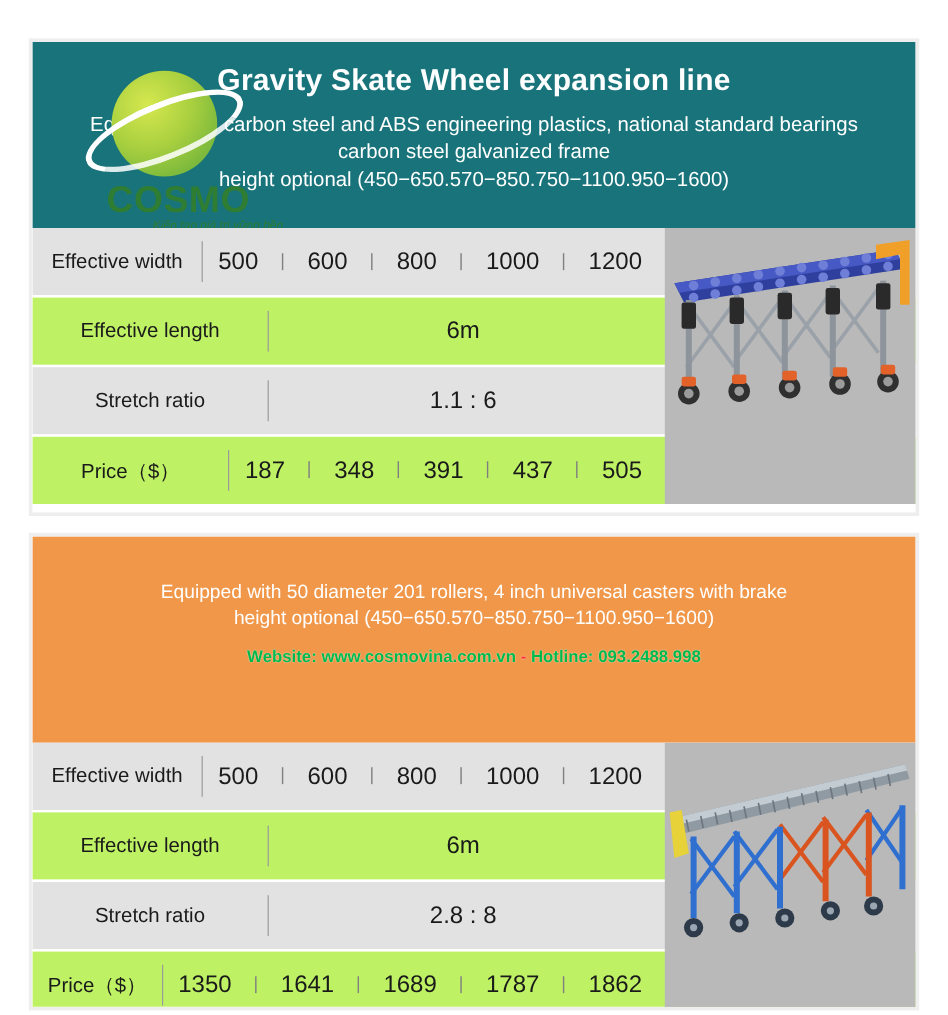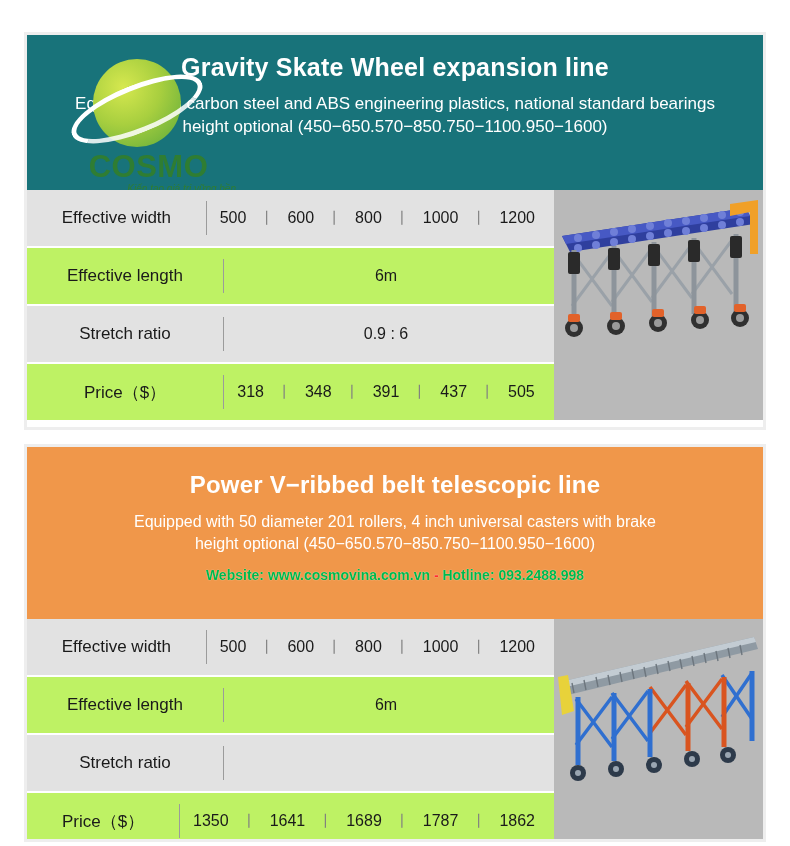--- a/index.html
+++ b/index.html
@@ -166,21 +166,21 @@
     justify-content: center;
     align-items: center;
     gap: 0px;
     padding-right: 215px;
     box-sizing: border-box;
   }
   .row .values.single {
     padding-right: 215px;
   }
   .val {
-    font-size: 16px;
+    font-size: 20px;
     color: #1a1a1a;
     padding: 0 13px;
     white-space: nowrap;
   }
   .vsep {
     color: #808080;
     font-size: 15px;
   }
   .rowline {
     height: 2px;
@@ -203,20 +203,21 @@
 <body>
 
 <div class="page">
 
   <div class="card card-1">
 
     <div class="band band-teal">
       <h1>Gravity Skate Wheel expansion line</h1>
       <div class="sub">
         <div>Equipped with carbon steel and ABS engineering plastics, national standard bearings</div>
+        <div>carbon steel galvanized frame</div>
         <div>height optional (450−650.570−850.750−1100.950−1600)</div>
       </div>
 
       <div class="logo">
         <div class="planet"></div>
         <div class="ring"></div>
         <div class="wordmark">COSMO</div>
         <div class="tagline">Kiến tạo giá trị vững bền</div>
       </div>
     </div>
@@ -247,30 +248,30 @@
           <div class="values single">
             <span class="val">6m</span>
           </div>
         </div>
         <div class="rowline"></div>
 
         <div class="row alt">
           <div class="label">Stretch ratio</div>
           <div class="divider"></div>
           <div class="values single">
-            <span class="val">0.9 : 6</span>
+            <span class="val">1.1 : 6</span>
           </div>
         </div>
         <div class="rowline"></div>
 
         <div class="row plain">
           <div class="label">Price（$）</div>
           <div class="divider"></div>
           <div class="values">
-            <span class="val">318</span>
+            <span class="val">187</span>
             <span class="vsep">丨</span>
             <span class="val">348</span>
             <span class="vsep">丨</span>
             <span class="val">391</span>
             <span class="vsep">丨</span>
             <span class="val">437</span>
             <span class="vsep">丨</span>
             <span class="val">505</span>
           </div>
         </div>
@@ -356,21 +357,20 @@
             <rect x="180" y="114" width="12" height="8" rx="2"></rect>
           </g>
         </svg>
       </div>
     </div>
   </div>
 
   <div class="card card-2">
 
     <div class="band band-orange">
-      <h1>Power V−ribbed belt telescopic line</h1>
       <div class="sub">
         <div>Equipped with 50 diameter 201 rollers, 4 inch universal casters with brake</div>
         <div>height optional (450−650.570−850.750−1100.950−1600)</div>
       </div>
       <div class="contact">
         <span>Website:</span>
         <span>www.cosmovina.com.vn</span>
         <span class="sep">-</span>
         <span class="hotline">Hotline:</span>
         <span class="hotline">093.2488.998</span>
@@ -402,20 +402,23 @@
           <div class="divider"></div>
           <div class="values single">
             <span class="val">6m</span>
           </div>
         </div>
         <div class="rowline"></div>
 
         <div class="row alt">
           <div class="label">Stretch ratio</div>
           <div class="divider"></div>
+          <div class="values single">
+            <span class="val">2.8 : 8</span>
+          </div>
         </div>
         <div class="rowline"></div>
 
         <div class="row plain">
           <div class="label">Price（$）</div>
           <div class="divider"></div>
           <div class="values">
             <span class="val">1350</span>
             <span class="vsep">丨</span>
             <span class="val">1641</span>

